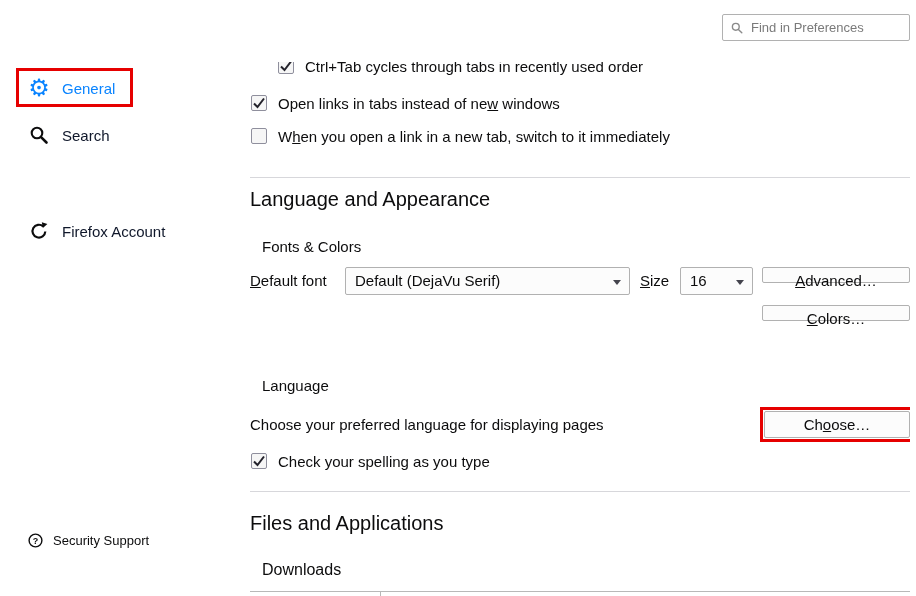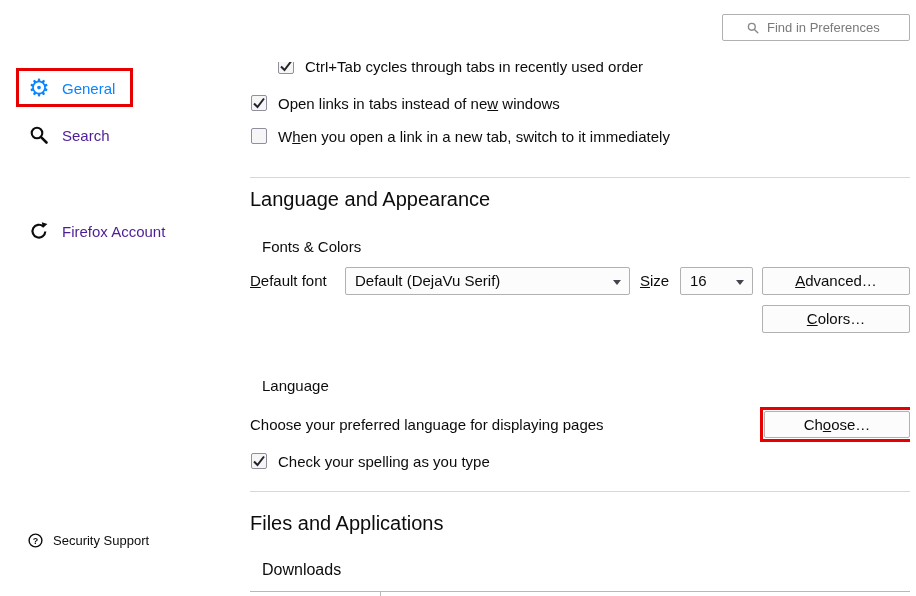--- a/index.html
+++ b/index.html
@@ -2,29 +2,29 @@
 <html><head>
 <meta charset="utf-8">
 <style>
   html,body{margin:0;padding:0;background:#fff;}
   .page{position:relative;width:916px;height:596px;background:#ffffff;
         font-family:"Liberation Sans",sans-serif;color:#0c0c0d;overflow:hidden;}
 
   
   .search-box{position:absolute;top:14px;right:6px;width:188px;height:27px;
               border:1px solid #b1b1b1;border-radius:2px;background:#fff;
-              display:flex;align-items:center;gap:6px;padding:0 24px;box-sizing:border-box;}
+              display:flex;align-items:center;gap:6px;padding:0 8px;box-sizing:border-box;}
   .search-box input{flex:1;min-width:0;border:none;outline:none;background:transparent;
                     font:13px "Liberation Sans",sans-serif;color:#0c0c0d;}
   .search-box input::placeholder{color:#7a7a7a;}
 
   
   .side-item{position:absolute;left:28px;display:flex;align-items:center;height:32px;cursor:pointer;}
   .side-icon{width:22px;display:flex;justify-content:center;align-items:center;margin-right:12px;flex:none;}
-  .side-label{font-size:15px;color:#4c1d95;white-space:nowrap;}
+  .side-label{font-size:15px;color:#0f172a;white-space:nowrap;}
   .side-item.active .side-label{color:#0a84ff;}
   .gear-glyph{color:#0a84ff;font-size:24px;line-height:24px;}
 
   .support{position:absolute;left:28px;top:533px;display:flex;align-items:center;gap:10px;font-size:13px;}
 
   
   .annot{position:absolute;border:3px solid #e60000;z-index:9;pointer-events:none;box-sizing:border-box;}
 
   
   .main{position:absolute;left:250px;top:62px;right:6px;height:534px;overflow:hidden;}
@@ -41,21 +41,21 @@
   .h2{position:absolute;left:0;font-size:15px;font-weight:400;white-space:nowrap;margin-left:12px;}
   .h2.big{font-size:16px;}
 
   .flabel{position:absolute;font-size:15px;line-height:28px;white-space:nowrap;text-align:center;}
   .select{position:absolute;height:28px;box-sizing:border-box;border:1px solid #b1b1b1;border-radius:2px;
           background:#fcfcfc;font-size:15px;line-height:26px;padding:0 22px 0 9px;cursor:pointer;
           white-space:nowrap;overflow:hidden;}
   .select .caret{position:absolute;right:8px;top:12px;width:0;height:0;
                  border-left:4px solid transparent;border-right:4px solid transparent;
                  border-top:5px solid #44444d;}
-  .btn{position:absolute;height:28px;box-sizing:border-box;border:1px solid #b1b1b1;border-radius:2px;
+  .btn{position:absolute;height:16px;box-sizing:border-box;border:1px solid #b1b1b1;border-radius:2px;
        background:#fcfcfc;font:15px "Liberation Sans",sans-serif;color:#0c0c0d;text-align:center;
        line-height:26px;cursor:pointer;padding:0;}
   u{text-decoration:underline;}
 
   .bline{position:absolute;left:0;right:0;border-top:1px solid #b8b8b8;}
   .btick{position:absolute;width:1px;height:5px;background:#b8b8b8;}
 </style>
 </head>
 <body>
 

